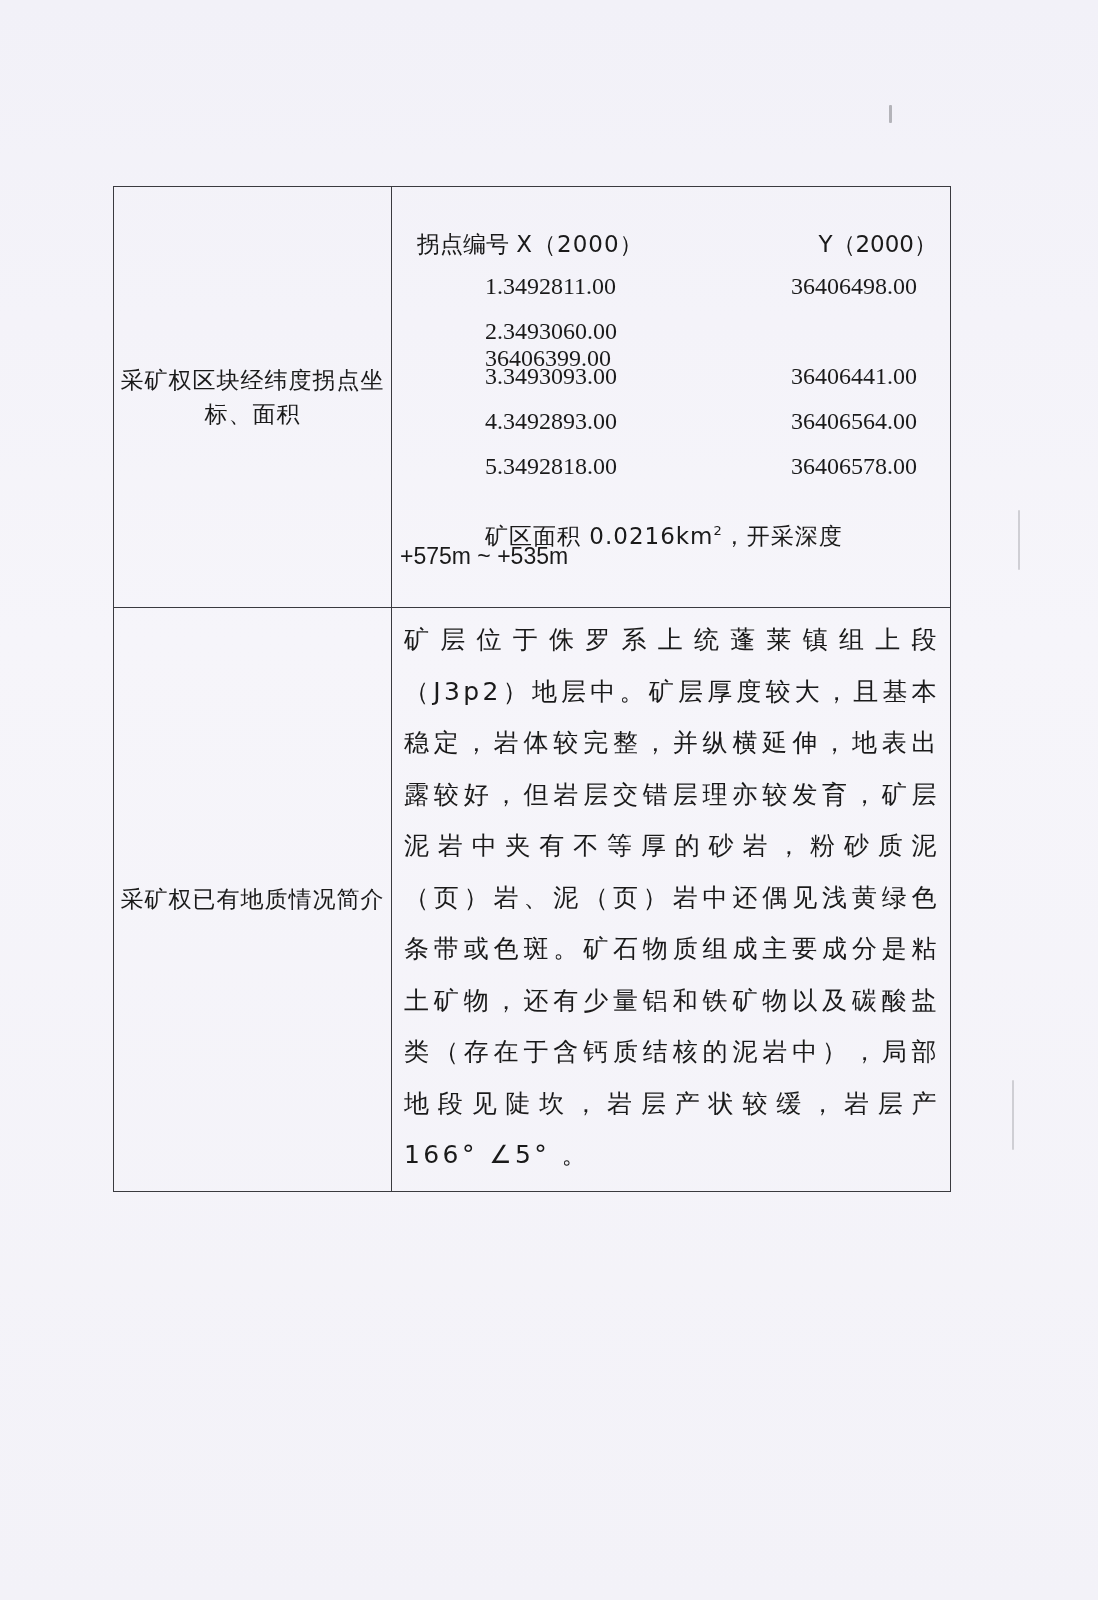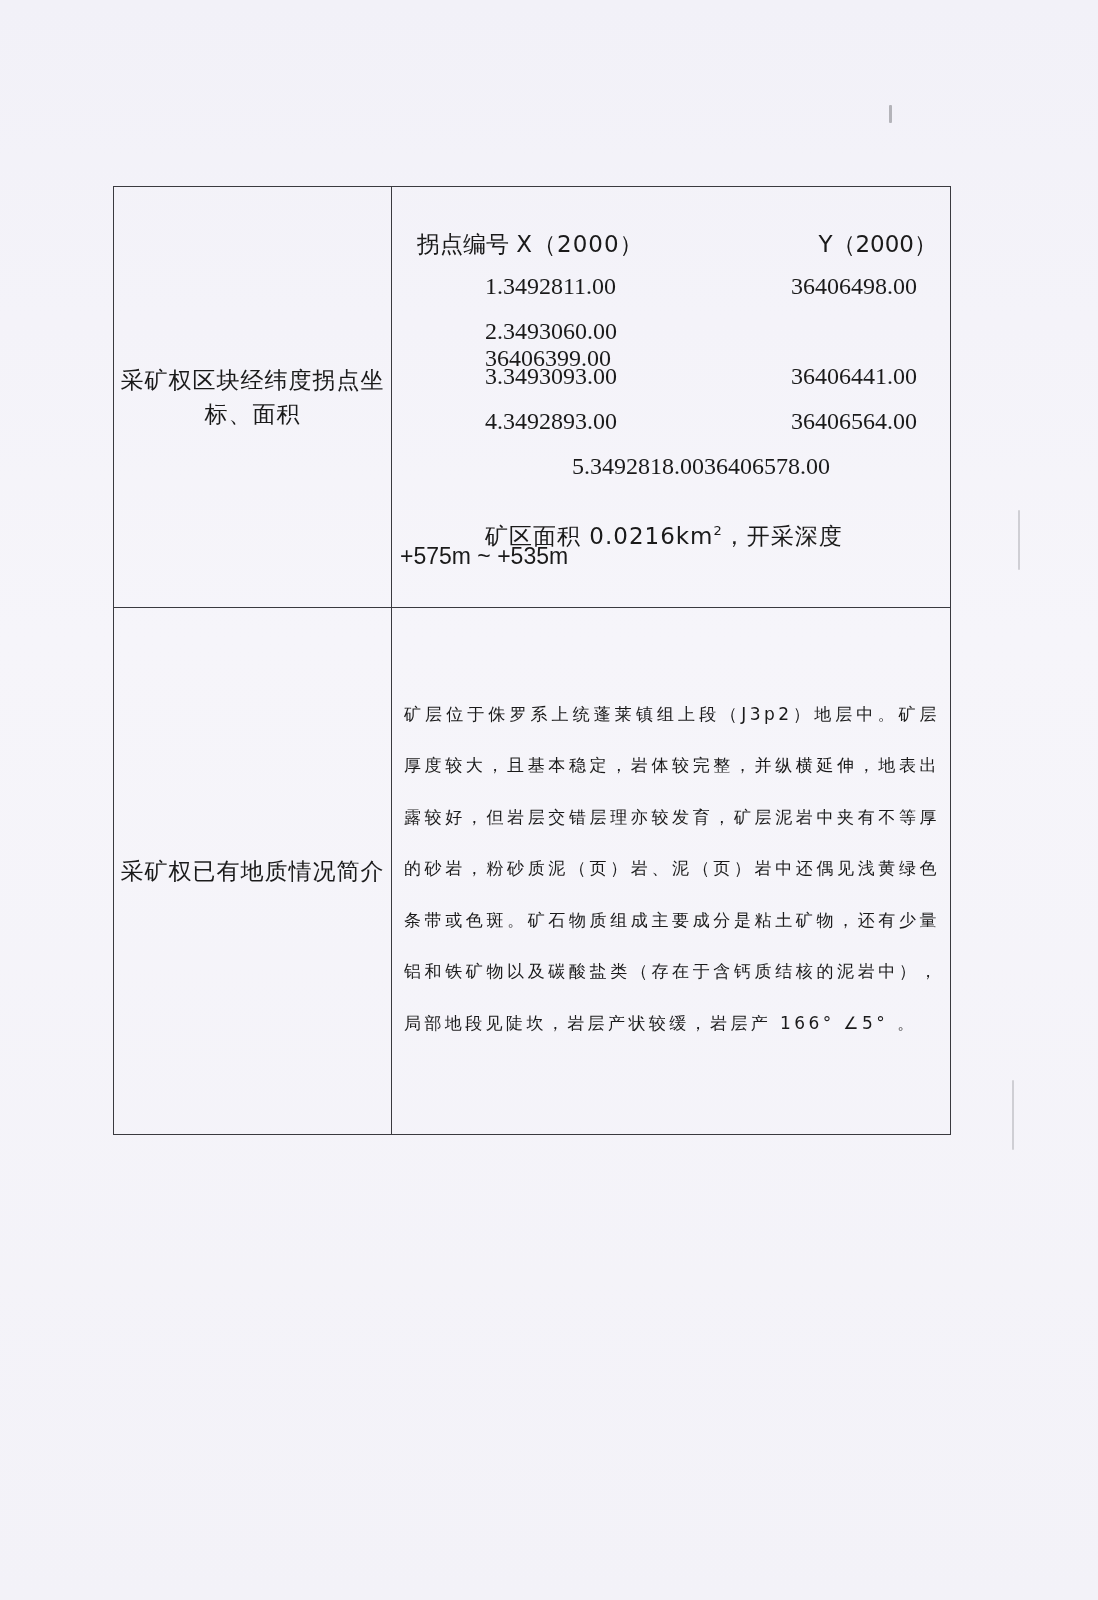--- a/index.html
+++ b/index.html
@@ -93,21 +93,21 @@
     .depth-line {
       position: absolute;
       left: 8px;
       font-family: "Liberation Sans", "DejaVu Sans", sans-serif;
       font-size: 23px;
     }
     sup { font-size: 13px; }
 
     .geology-text {
       padding: 6px 10px 10px 12px;
-      font-size: 17px;
+      font-size: 25px;
       line-height: 51.5px;
       letter-spacing: 3.4px;
       text-align: justify;
     }
   </style>
 </head>
 <body>
 
 <div class="page-shade"></div>
 <div class="speck" style="left:889px;top:105px;width:3px;height:18px;"></div>
@@ -138,21 +138,21 @@
           <span>36406399.00</span>
         </div>
         <div class="coord-row" style="top:176px;">
           <span>3.3493093.00</span>
           <span>36406441.00</span>
         </div>
         <div class="coord-row" style="top:221px;">
           <span>4.3492893.00</span>
           <span>36406564.00</span>
         </div>
-        <div class="coord-row" style="top:266px;justify-content:center;">
+        <div class="coord-row" style="top:266px;">
           <span>5.3492818.00</span>
           <span>36406578.00</span>
         </div>
 
         <div class="area-line" style="top:310px;margin-top:24px;">
           <span>矿区面积 0.0216km</span><sup>2</sup><span>，开采深度</span>
         </div>
         <div class="depth-line" style="top:356px;">+575m ~ +535m</div>
       </div>
     </td>

